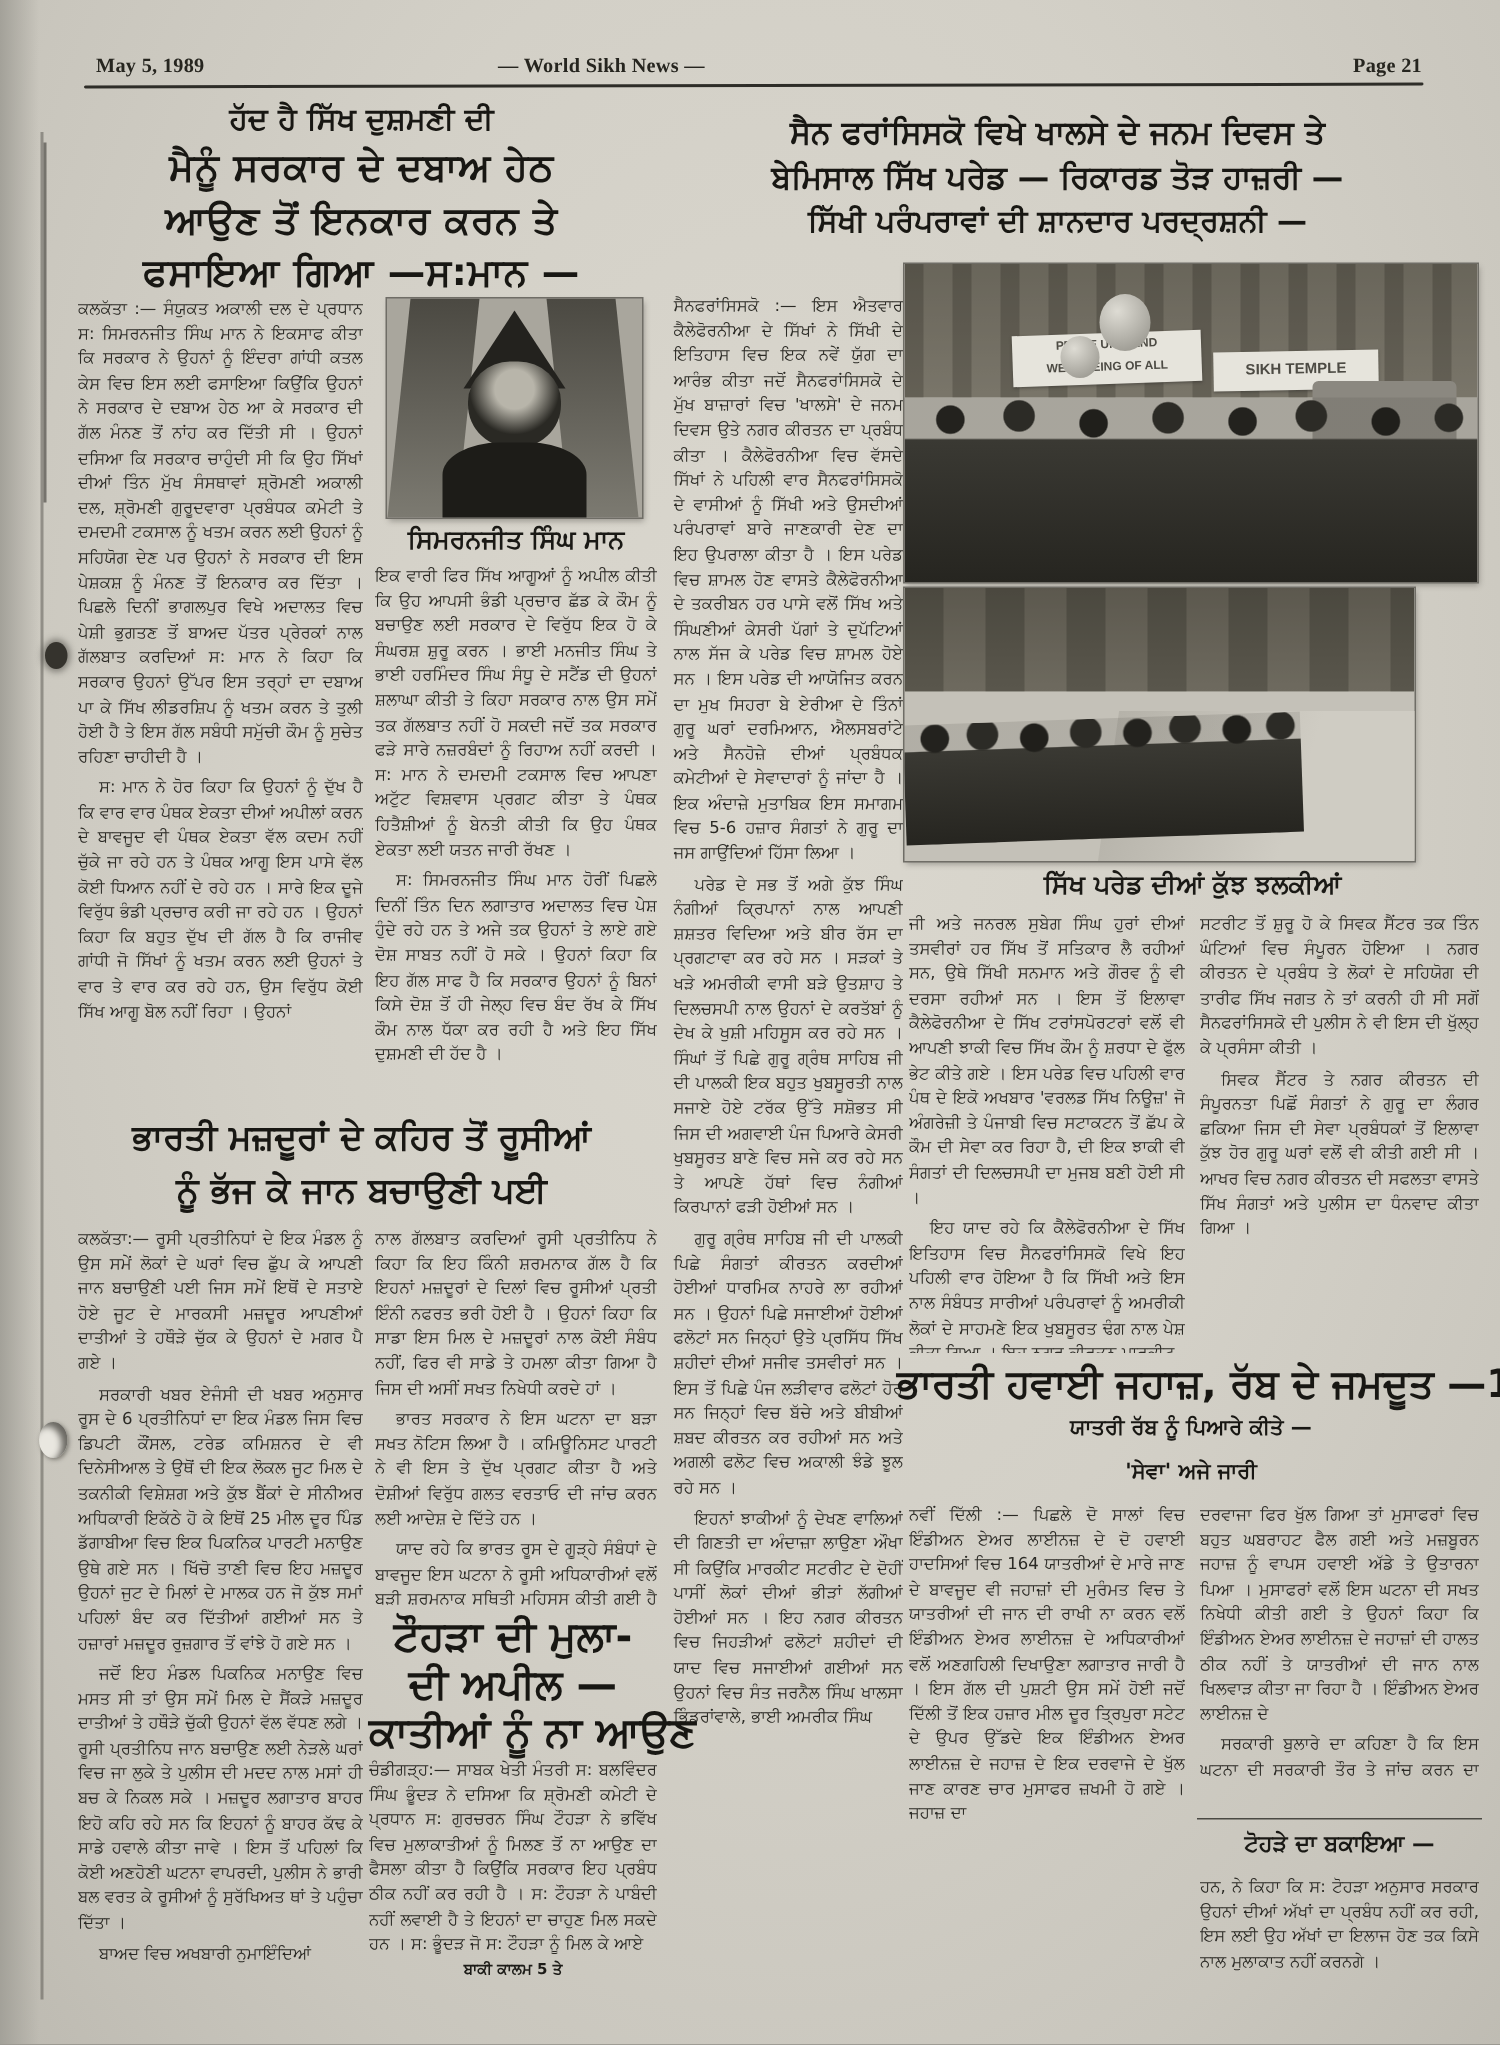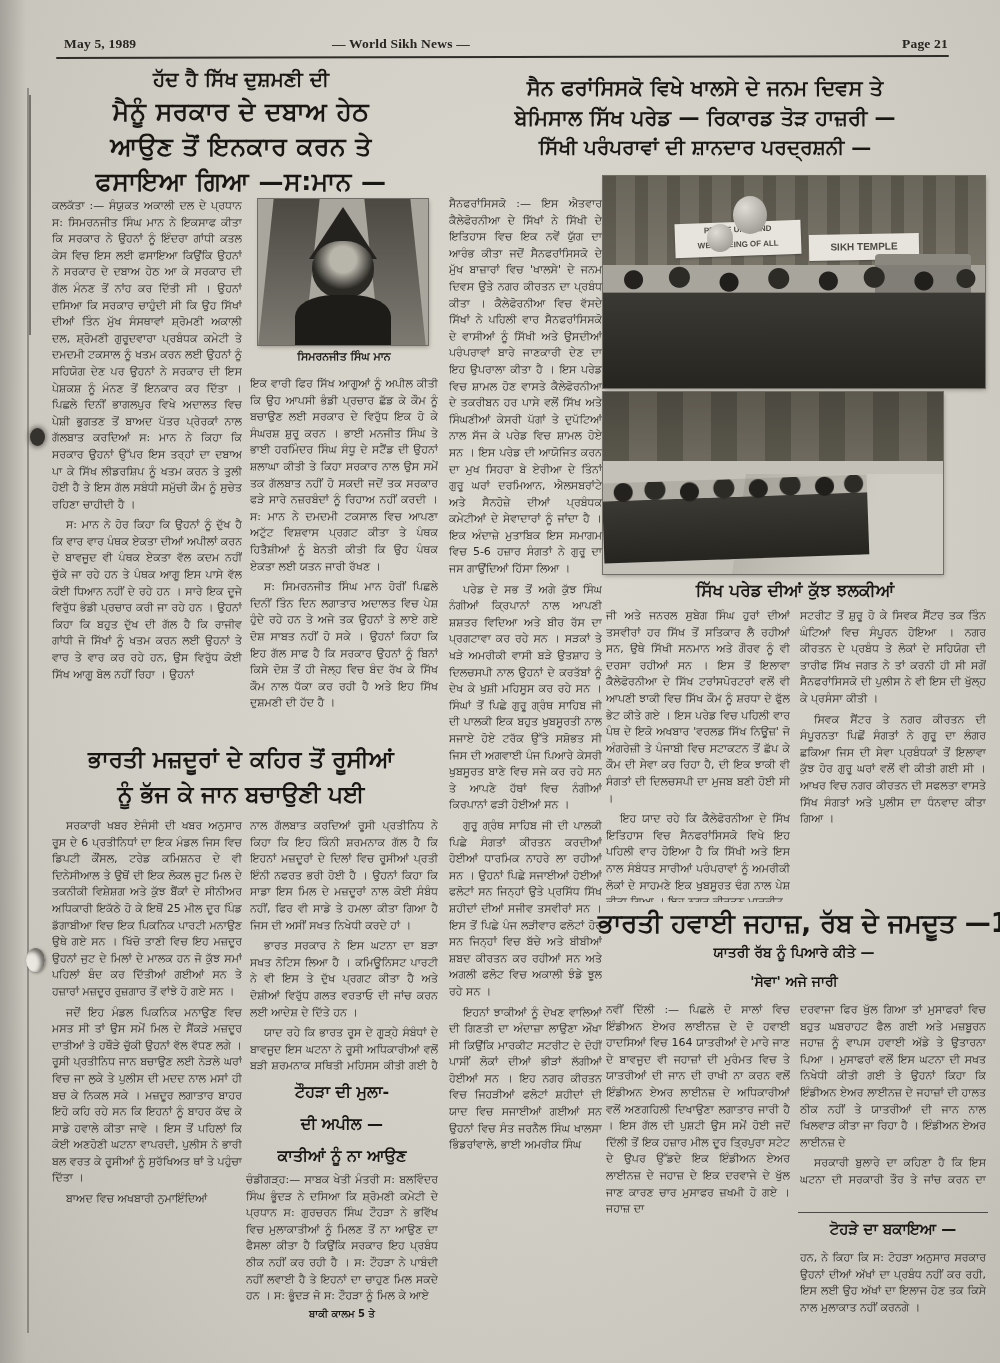--- a/index.html
+++ b/index.html
@@ -35,21 +35,21 @@
   #hl-mann{left:40px;top:64px;width:402px;}
   #hl-mann .l0{font-size:20px;line-height:30px;}
   #hl-mann .lx{font-size:25px;line-height:35px;letter-spacing:.5px;}
   #hl-parade{left:422px;top:74px;width:566px;}
   #hl-parade .l0{font-size:21px;line-height:29px;}
   #hl-parade .l1{font-size:21px;line-height:30px;}
   #hl-parade .l2{font-size:20px;line-height:29px;}
   #hl-rus{left:40px;top:742px;width:402px;}
   #hl-rus div{font-size:23px;line-height:35px;}
   #hl-tohra{left:246px;top:1076px;width:192px;}
-  #hl-tohra div{font-size:16px;line-height:32px;}
+  #hl-tohra div{font-size:27px;line-height:32px;}
   #hl-air{left:598px;top:908px;width:392px;}
   #hl-air .l0{font-size:26px;line-height:30px;}
   #hl-air .l1,#hl-air .l2{font-size:14px;line-height:29px;}
   
   .col{position:absolute;overflow:hidden;font-size:11px;line-height:16.6px;
     text-align:justify;color:#2b2a25;}
   .col p{margin:0 0 4px 0;}
   .ind{text-indent:14px;}
   .dl{font-weight:400;}
   #a1c1{left:52px;top:198px;width:190px;height:541px;}
@@ -60,21 +60,21 @@
   #tohra-body{left:246px;top:1172px;width:192px;height:132px;}
   #tohra-cont{position:absolute;left:246px;top:1308px;width:192px;text-align:center;
     font-weight:700;font-size:10px;color:#1c1b17;}
   #a3ca{left:606px;top:608px;width:184px;height:294px;}
   #a3cb{left:800px;top:608px;width:186px;height:294px;}
   #a4ca{left:606px;top:1002px;width:184px;height:212px;}
   #a4cb{left:800px;top:1002px;width:186px;height:182px;}
   #balance-body{left:800px;top:1250px;width:186px;height:98px;}
   
   .caption{position:absolute;text-align:center;font-weight:700;color:#1a1915;}
-  #cap-portrait{left:250px;top:350px;width:188px;font-size:11px;}
+  #cap-portrait{left:250px;top:350px;width:188px;font-size:17px;}
   #cap-parade{left:600px;top:580px;width:390px;font-size:17px;}
   #hd-balance{position:absolute;left:800px;top:1220px;width:186px;text-align:center;
     font-weight:700;font-size:15px;color:#1a1915;}
   .sect-rule{position:absolute;left:798px;top:1212px;width:190px;height:1px;background:#4a4943;}
   
   .photo{position:absolute;overflow:hidden;box-shadow:0 0 0 1px #6f6d66, 1px 2px 4px rgba(60,58,52,.4);}
   #ph-portrait{left:258px;top:199px;width:170px;height:146px;background:#a9a69d;}
   #ph-portrait .bgside{position:absolute;top:0;width:46px;height:100%;background:linear-gradient(180deg,#4b4942,#7c7a71);}
   #ph-portrait .side-l{left:8px;transform:skewX(-6deg);}
   #ph-portrait .side-r{right:10px;transform:skewX(6deg);}
@@ -199,20 +199,21 @@
     <p>ਸਟਰੀਟ ਤੋਂ ਸ਼ੁਰੂ ਹੋ ਕੇ ਸਿਵਕ ਸੈਂਟਰ ਤਕ ਤਿੰਨ ਘੰਟਿਆਂ ਵਿਚ ਸੰਪੂਰਨ ਹੋਇਆ । ਨਗਰ ਕੀਰਤਨ ਦੇ ਪ੍ਰਬੰਧ ਤੇ ਲੋਕਾਂ ਦੇ ਸਹਿਯੋਗ ਦੀ ਤਾਰੀਫ ਸਿੱਖ ਜਗਤ ਨੇ ਤਾਂ ਕਰਨੀ ਹੀ ਸੀ ਸਗੋਂ ਸੈਨਫਰਾਂਸਿਸਕੋ ਦੀ ਪੁਲੀਸ ਨੇ ਵੀ ਇਸ ਦੀ ਖੁੱਲ੍ਹ ਕੇ ਪ੍ਰਸੰਸਾ ਕੀਤੀ ।</p>
     <p class="ind">ਸਿਵਕ ਸੈਂਟਰ ਤੇ ਨਗਰ ਕੀਰਤਨ ਦੀ ਸੰਪੂਰਨਤਾ ਪਿਛੋਂ ਸੰਗਤਾਂ ਨੇ ਗੁਰੂ ਦਾ ਲੰਗਰ ਛਕਿਆ ਜਿਸ ਦੀ ਸੇਵਾ ਪ੍ਰਬੰਧਕਾਂ ਤੋਂ ਇਲਾਵਾ ਕੁੱਝ ਹੋਰ ਗੁਰੂ ਘਰਾਂ ਵਲੋਂ ਵੀ ਕੀਤੀ ਗਈ ਸੀ । ਆਖਰ ਵਿਚ ਨਗਰ ਕੀਰਤਨ ਦੀ ਸਫਲਤਾ ਵਾਸਤੇ ਸਿੱਖ ਸੰਗਤਾਂ ਅਤੇ ਪੁਲੀਸ ਦਾ ਧੰਨਵਾਦ ਕੀਤਾ ਗਿਆ ।</p>
   </div>
 
   <div id="hl-rus" class="hl">
     <div>ਭਾਰਤੀ ਮਜ਼ਦੂਰਾਂ ਦੇ ਕਹਿਰ ਤੋਂ ਰੂਸੀਆਂ</div>
     <div>ਨੂੰ ਭੱਜ ਕੇ ਜਾਨ ਬਚਾਉਣੀ ਪਈ</div>
   </div>
 
   <div id="a2c1" class="col">
+    <p><span class="dl">ਕਲਕੱਤਾ:—</span><span> ਰੂਸੀ ਪ੍ਰਤੀਨਿਧਾਂ ਦੇ ਇਕ ਮੰਡਲ ਨੂੰ ਉਸ ਸਮੇਂ ਲੋਕਾਂ ਦੇ ਘਰਾਂ ਵਿਚ ਛੁੱਪ ਕੇ ਆਪਣੀ ਜਾਨ ਬਚਾਉਣੀ ਪਈ ਜਿਸ ਸਮੇਂ ਇਥੋਂ ਦੇ ਸਤਾਏ ਹੋਏ ਜੂਟ ਦੇ ਮਾਰਕਸੀ ਮਜ਼ਦੂਰ ਆਪਣੀਆਂ ਦਾਤੀਆਂ ਤੇ ਹਥੌੜੇ ਚੁੱਕ ਕੇ ਉਹਨਾਂ ਦੇ ਮਗਰ ਪੈ ਗਏ ।</span></p>
     <p class="ind">ਸਰਕਾਰੀ ਖਬਰ ਏਜੰਸੀ ਦੀ ਖਬਰ ਅਨੁਸਾਰ ਰੂਸ ਦੇ 6 ਪ੍ਰਤੀਨਿਧਾਂ ਦਾ ਇਕ ਮੰਡਲ ਜਿਸ ਵਿਚ ਡਿਪਟੀ ਕੌਂਸਲ, ਟਰੇਡ ਕਮਿਸ਼ਨਰ ਦੇ ਵੀ ਦਿਨੇਸੀਆਲ ਤੇ ਉਥੋਂ ਦੀ ਇਕ ਲੋਕਲ ਜੂਟ ਮਿਲ ਦੇ ਤਕਨੀਕੀ ਵਿਸ਼ੇਸ਼ਗ ਅਤੇ ਕੁੱਝ ਬੈਂਕਾਂ ਦੇ ਸੀਨੀਅਰ ਅਧਿਕਾਰੀ ਇਕੱਠੇ ਹੋ ਕੇ ਇਥੋਂ 25 ਮੀਲ ਦੂਰ ਪਿੰਡ ਡੱਗਾਬੀਆ ਵਿਚ ਇਕ ਪਿਕਨਿਕ ਪਾਰਟੀ ਮਨਾਉਣ ਉਥੇ ਗਏ ਸਨ । ਖਿੱਚੋ ਤਾਣੀ ਵਿਚ ਇਹ ਮਜ਼ਦੂਰ ਉਹਨਾਂ ਜੁਟ ਦੇ ਮਿਲਾਂ ਦੇ ਮਾਲਕ ਹਨ ਜੋ ਕੁੱਝ ਸਮਾਂ ਪਹਿਲਾਂ ਬੰਦ ਕਰ ਦਿੱਤੀਆਂ ਗਈਆਂ ਸਨ ਤੇ ਹਜ਼ਾਰਾਂ ਮਜ਼ਦੂਰ ਰੁਜ਼ਗਾਰ ਤੋਂ ਵਾਂਝੇ ਹੋ ਗਏ ਸਨ ।</p>
     <p class="ind">ਜਦੋਂ ਇਹ ਮੰਡਲ ਪਿਕਨਿਕ ਮਨਾਉਣ ਵਿਚ ਮਸਤ ਸੀ ਤਾਂ ਉਸ ਸਮੇਂ ਮਿਲ ਦੇ ਸੈਂਕੜੇ ਮਜ਼ਦੂਰ ਦਾਤੀਆਂ ਤੇ ਹਥੌੜੇ ਚੁੱਕੀ ਉਹਨਾਂ ਵੱਲ ਵੱਧਣ ਲਗੇ । ਰੂਸੀ ਪ੍ਰਤੀਨਿਧ ਜਾਨ ਬਚਾਉਣ ਲਈ ਨੇੜਲੇ ਘਰਾਂ ਵਿਚ ਜਾ ਲੁਕੇ ਤੇ ਪੁਲੀਸ ਦੀ ਮਦਦ ਨਾਲ ਮਸਾਂ ਹੀ ਬਚ ਕੇ ਨਿਕਲ ਸਕੇ । ਮਜ਼ਦੂਰ ਲਗਾਤਾਰ ਬਾਹਰ ਇਹੋ ਕਹਿ ਰਹੇ ਸਨ ਕਿ ਇਹਨਾਂ ਨੂੰ ਬਾਹਰ ਕੱਢ ਕੇ ਸਾਡੇ ਹਵਾਲੇ ਕੀਤਾ ਜਾਵੇ । ਇਸ ਤੋਂ ਪਹਿਲਾਂ ਕਿ ਕੋਈ ਅਣਹੋਣੀ ਘਟਨਾ ਵਾਪਰਦੀ, ਪੁਲੀਸ ਨੇ ਭਾਰੀ ਬਲ ਵਰਤ ਕੇ ਰੂਸੀਆਂ ਨੂੰ ਸੁਰੱਖਿਅਤ ਥਾਂ ਤੇ ਪਹੁੰਚਾ ਦਿੱਤਾ ।</p>
     <p class="ind">ਬਾਅਦ ਵਿਚ ਅਖਬਾਰੀ ਨੁਮਾਇੰਦਿਆਂ</p>
   </div>
   <div id="a2c2" class="col">
     <p>ਨਾਲ ਗੱਲਬਾਤ ਕਰਦਿਆਂ ਰੂਸੀ ਪ੍ਰਤੀਨਿਧ ਨੇ ਕਿਹਾ ਕਿ ਇਹ ਕਿੰਨੀ ਸ਼ਰਮਨਾਕ ਗੱਲ ਹੈ ਕਿ ਇਹਨਾਂ ਮਜ਼ਦੂਰਾਂ ਦੇ ਦਿਲਾਂ ਵਿਚ ਰੂਸੀਆਂ ਪ੍ਰਤੀ ਇੰਨੀ ਨਫਰਤ ਭਰੀ ਹੋਈ ਹੈ । ਉਹਨਾਂ ਕਿਹਾ ਕਿ ਸਾਡਾ ਇਸ ਮਿਲ ਦੇ ਮਜ਼ਦੂਰਾਂ ਨਾਲ ਕੋਈ ਸੰਬੰਧ ਨਹੀਂ, ਫਿਰ ਵੀ ਸਾਡੇ ਤੇ ਹਮਲਾ ਕੀਤਾ ਗਿਆ ਹੈ ਜਿਸ ਦੀ ਅਸੀਂ ਸਖਤ ਨਿਖੇਧੀ ਕਰਦੇ ਹਾਂ ।</p>
     <p class="ind">ਭਾਰਤ ਸਰਕਾਰ ਨੇ ਇਸ ਘਟਨਾ ਦਾ ਬੜਾ ਸਖਤ ਨੋਟਿਸ ਲਿਆ ਹੈ । ਕਮਿਊਨਿਸਟ ਪਾਰਟੀ ਨੇ ਵੀ ਇਸ ਤੇ ਦੁੱਖ ਪ੍ਰਗਟ ਕੀਤਾ ਹੈ ਅਤੇ ਦੋਸ਼ੀਆਂ ਵਿਰੁੱਧ ਗਲਤ ਵਰਤਾਓ ਦੀ ਜਾਂਚ ਕਰਨ ਲਈ ਆਦੇਸ਼ ਦੇ ਦਿੱਤੇ ਹਨ ।</p>
     <p class="ind">ਯਾਦ ਰਹੇ ਕਿ ਭਾਰਤ ਰੂਸ ਦੇ ਗੂੜ੍ਹੇ ਸੰਬੰਧਾਂ ਦੇ ਬਾਵਜੂਦ ਇਸ ਘਟਨਾ ਨੇ ਰੂਸੀ ਅਧਿਕਾਰੀਆਂ ਵਲੋਂ ਬੜੀ ਸ਼ਰਮਨਾਕ ਸਥਿਤੀ ਮਹਿਸੂਸ ਕੀਤੀ ਗਈ ਹੈ ।</p>
   </div>
 

